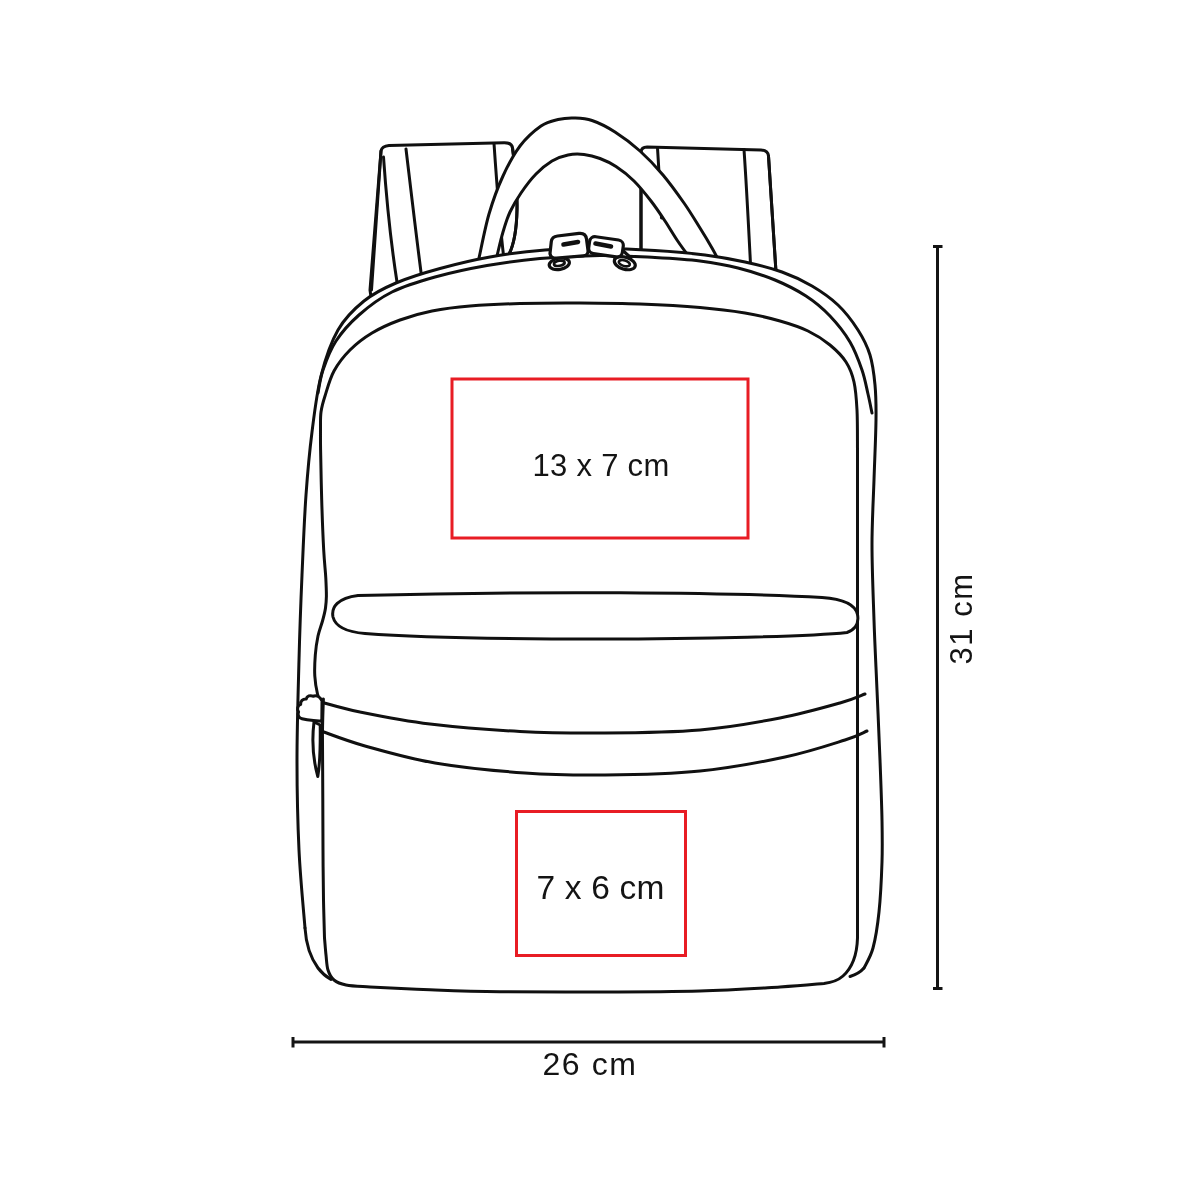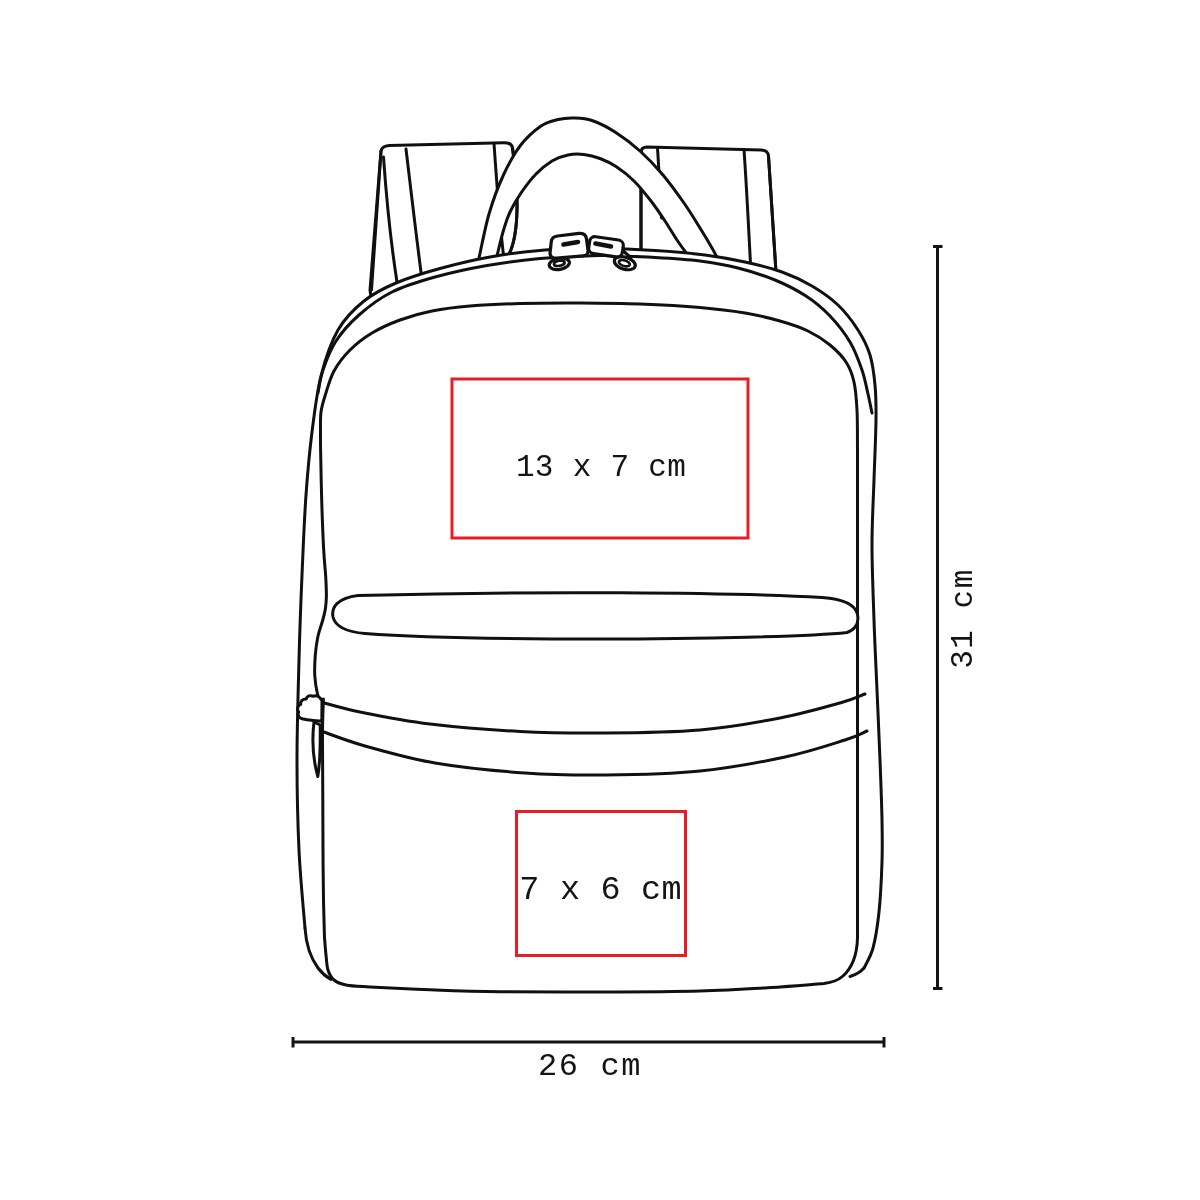--- a/index.html
+++ b/index.html
@@ -1,16 +1,16 @@
 <!DOCTYPE html>
 <html><head>
 <meta charset="utf-8">
 <style>
   html,body{margin:0;padding:0;background:#ffffff;}
-  .wrap{width:1200px;height:1200px;position:relative;font-family:Liberation Mono, monospace;}
+  .wrap{width:1200px;height:1200px;position:relative;font-family:Liberation Sans, sans-serif;}
   svg{display:block;}
   text{fill:#141414;}
 </style>
 </head>
 <body>
 <div class="wrap">
 <svg width="1200" height="1200" viewBox="0 0 1200 1200">
   <rect x="0" y="0" width="1200" height="1200" fill="#ffffff"></rect>
   <g stroke="#101010" stroke-width="3" fill="none" stroke-linecap="round" stroke-linejoin="round">
 

